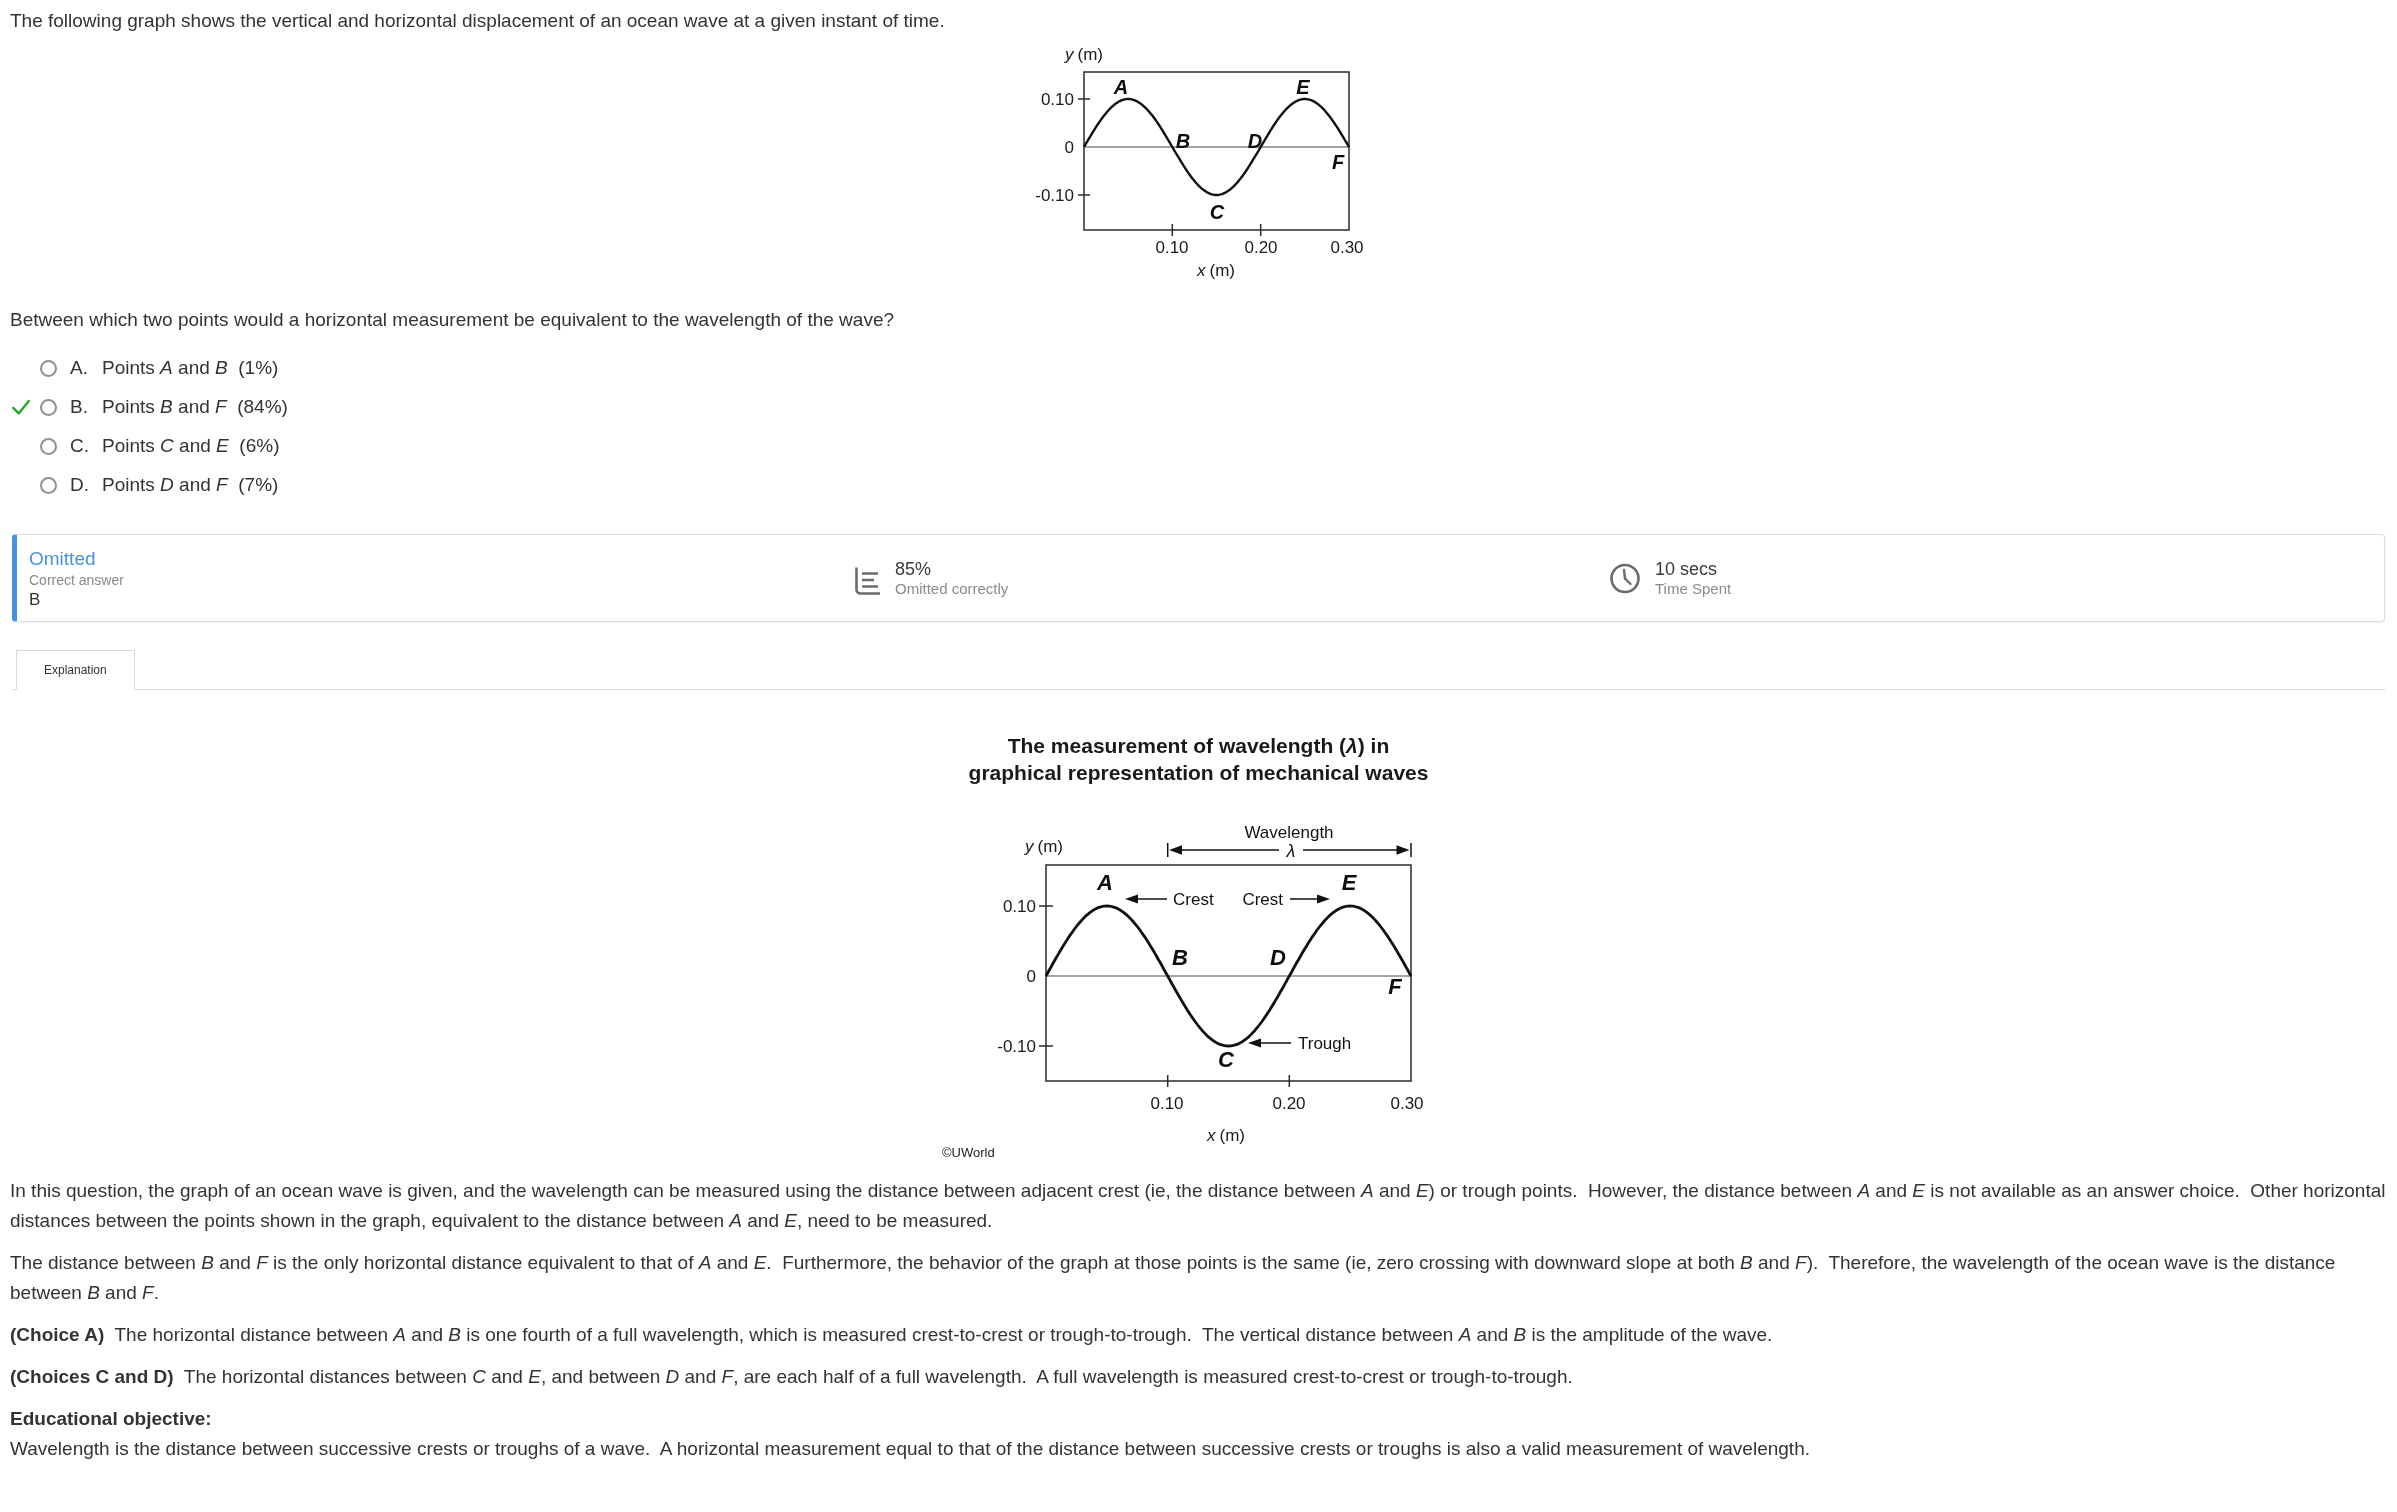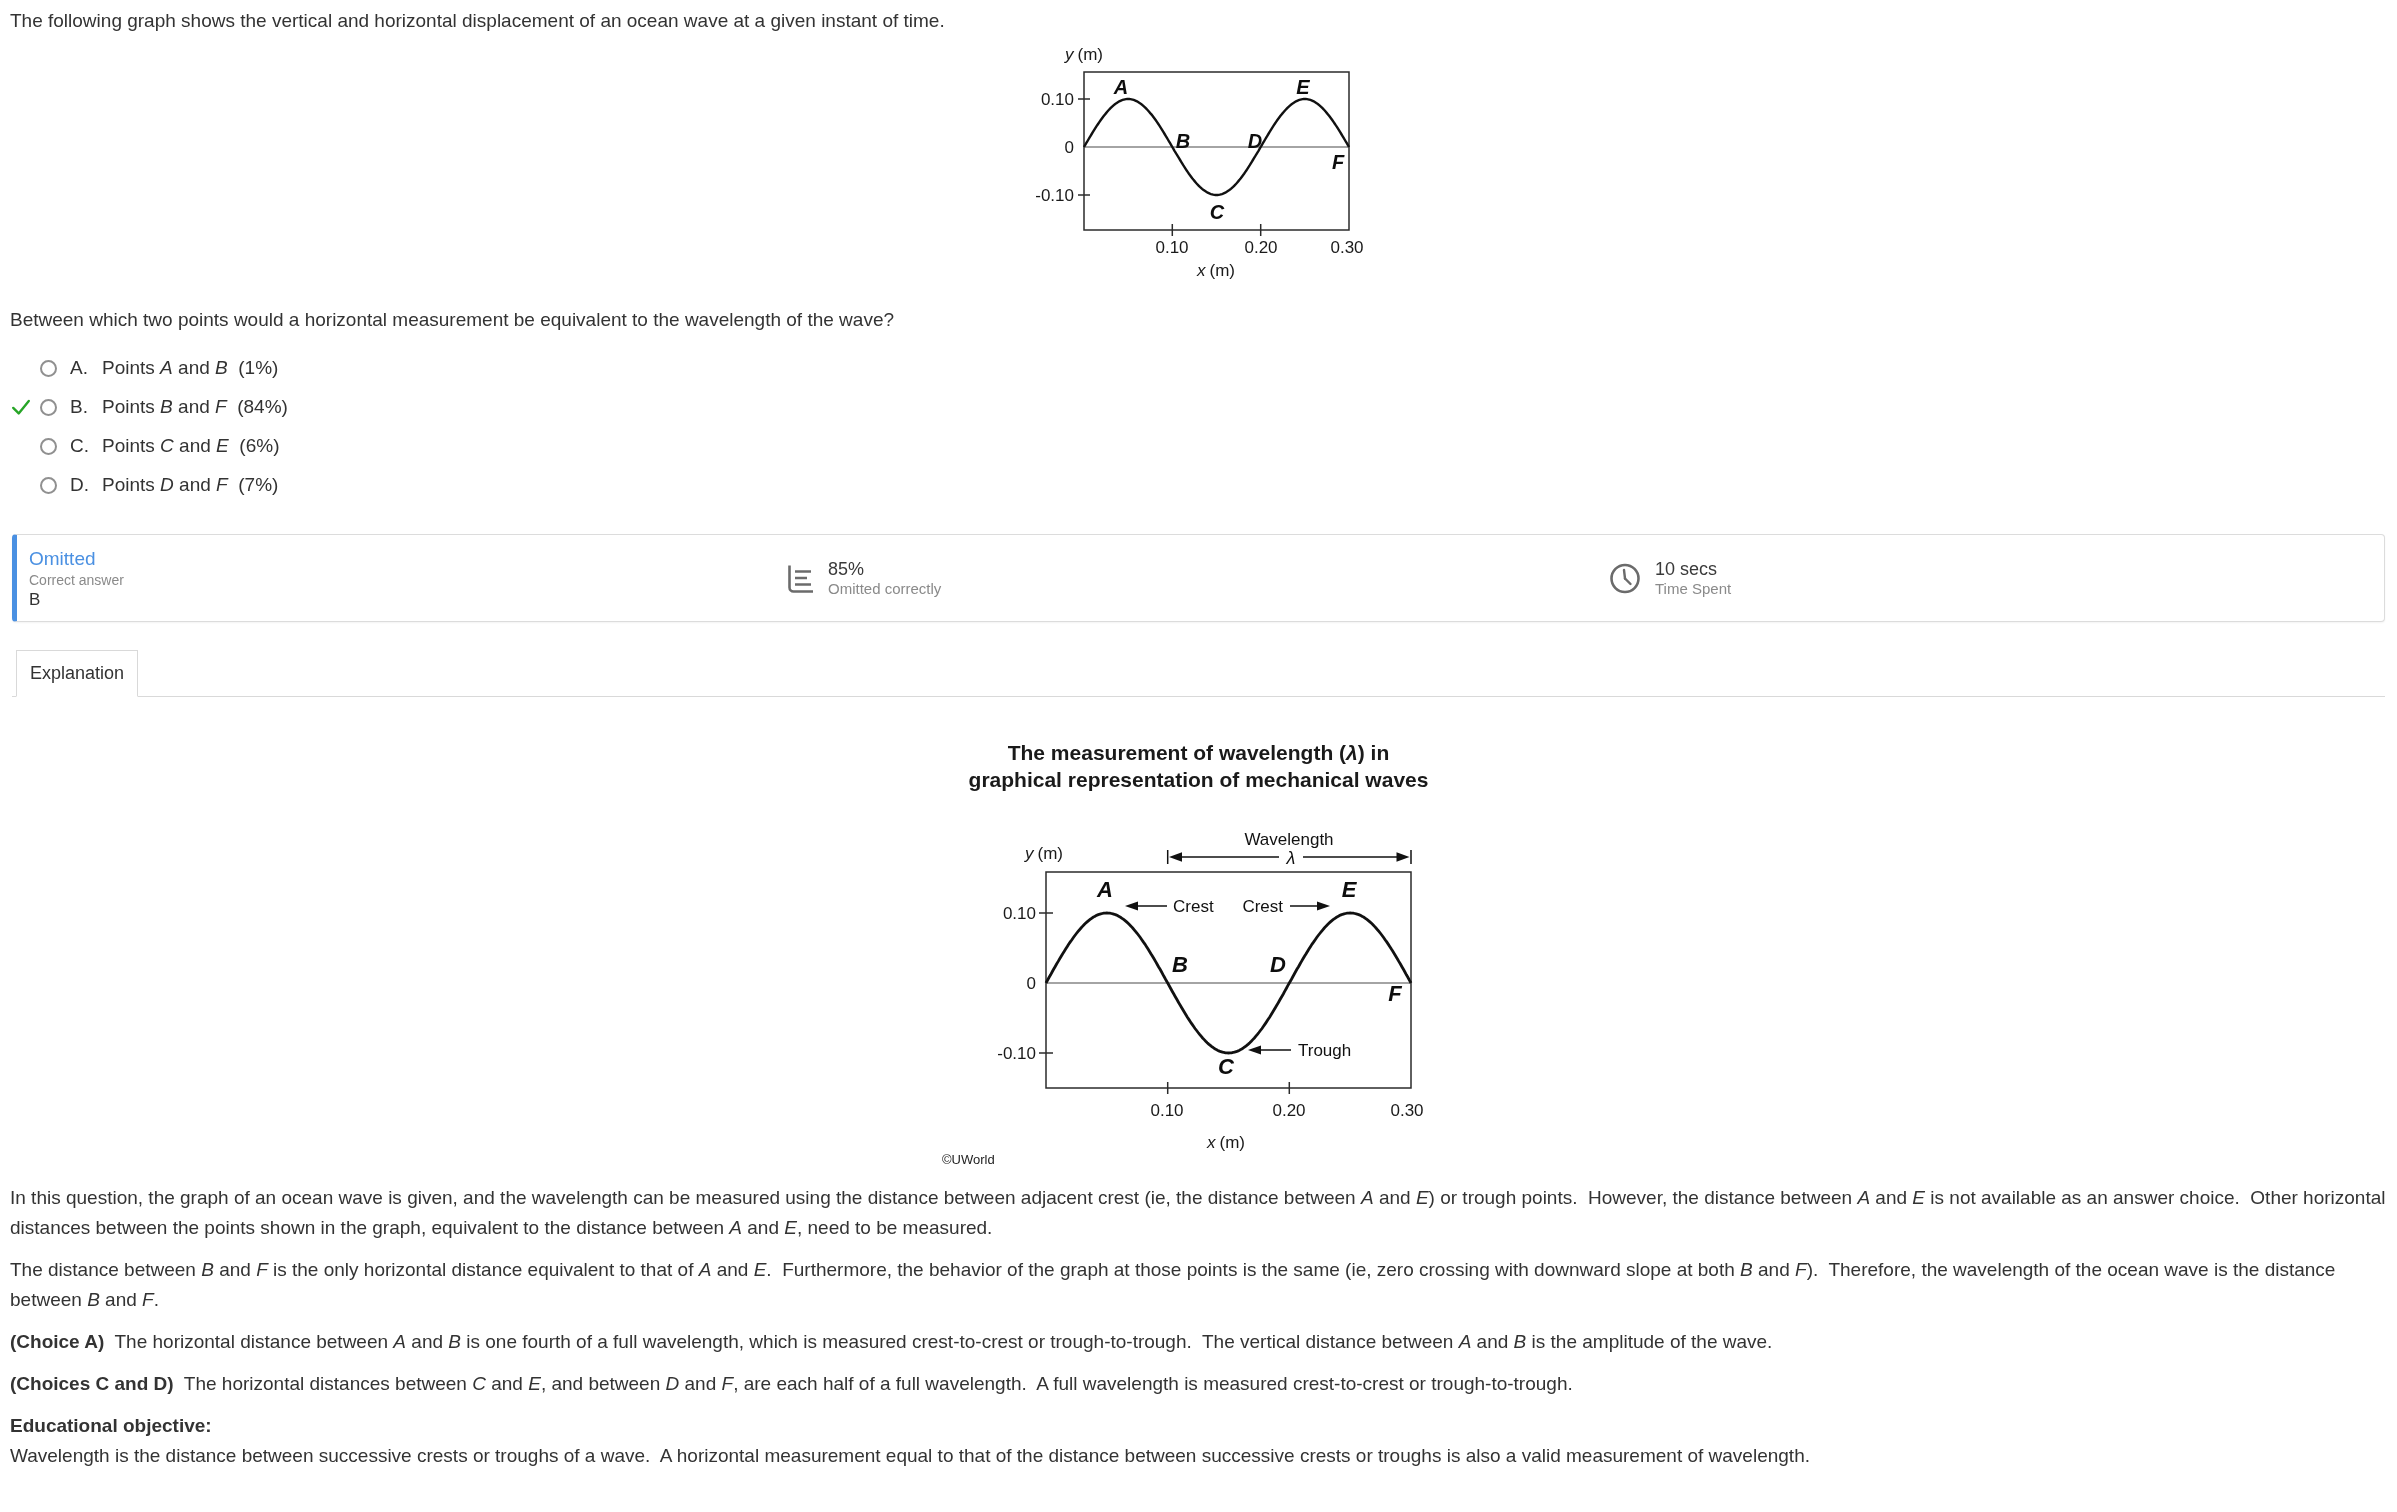--- a/index.html
+++ b/index.html
@@ -32,30 +32,30 @@
   .result-card {
     position: relative; margin: 36px 12px 0 12px; height: 88px;
     background: #fff; border: 1px solid #dcdcdc; border-left: 5px solid #4a90e2;
     border-radius: 4px; box-shadow: 0 1px 2px rgba(0,0,0,.05);
     padding: 13px 0 0 12px;
   }
   .rc-status { color: #4a90e2; font-size: 19px; line-height: 22px; }
   .rc-sub { color: #8a8a8a; font-size: 14px; margin-top: 3px; line-height: 15px; }
   .rc-val { color: #333; font-size: 17px; margin-top: 3px; line-height: 18px; }
   .rc-block { position: absolute; top: 50%; transform: translateY(-50%); display: flex; align-items: center; }
-  .rc-block.mid { left: 765px; }
+  .rc-block.mid { left: 832px; align-items: flex-end; }
   .rc-block.right { left: 1590px; }
   .rc-icon { margin-right: 12px; display: flex; }
   .rc-num { font-size: 18px; color: #3a3a3a; line-height: 21px; }
   .rc-lab { font-size: 15px; color: #8a8a8a; line-height: 18px; }
 
   .tabbar { margin: 28px 12px 0 12px; border-bottom: 1px solid #d9d9d9; }
   .tab {
     display: inline-block; background: #fff; border: 1px solid #d9d9d9; border-bottom: 1px solid #fff;
-    margin-bottom: -1px; margin-left: 4px; padding: 12px 13px; font-size: 18px; color: #333; cursor: pointer;
+    margin-bottom: -1px; margin-left: 4px; padding: 12px 27px; font-size: 12px; color: #333; cursor: pointer;
   }
 
   .figure2 { margin-top: 42px; text-align: center; }
   .fig-title { font-weight: bold; font-size: 21px; line-height: 27px; color: #1a1a1a; text-align: center; }
   .figure2 svg { margin-top: 14px; }
 
   .explanation { margin: 6px 10px 0 10px; }
   .explanation p { line-height: 30px; margin: 0 0 12px 0; }
   .explanation p.tight { margin-bottom: 0; }
 

